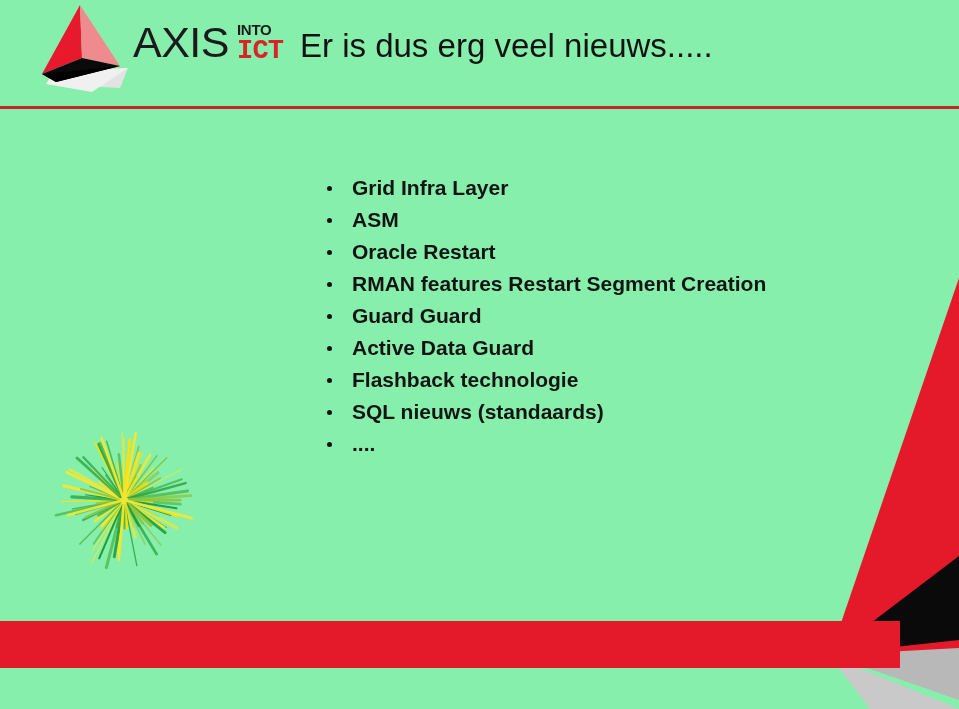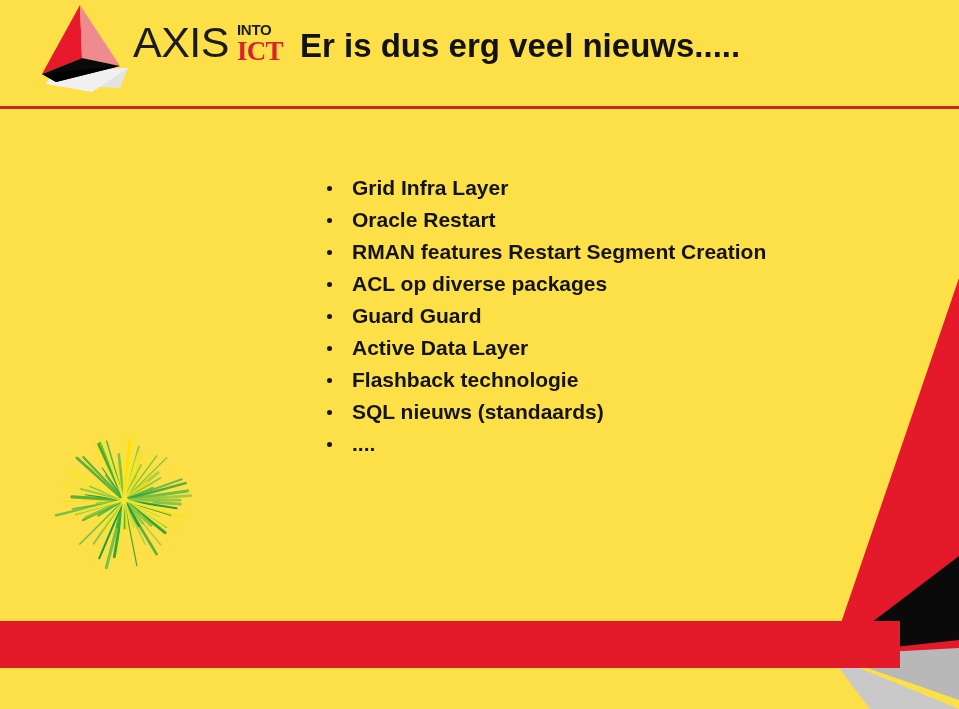--- a/index.html
+++ b/index.html
@@ -8,21 +8,21 @@
     padding: 0;
     background: #ffffff;
   }
   body {
     font-family: "Liberation Sans", sans-serif;
   }
   #slide {
     position: relative;
     width: 959px;
     height: 709px;
-    background: #fde047;
+    background: #86efac;
     overflow: hidden;
   }
 
   
   #corner-art {
     position: absolute;
     left: 0;
     top: 0;
     width: 959px;
     height: 709px;
@@ -69,36 +69,36 @@
   }
   .wm-into {
     font-family: "Liberation Sans", sans-serif;
     font-size: 15px;
     font-weight: 700;
     color: #1b1b1b;
     line-height: 16px;
     letter-spacing: -0.3px;
   }
   .wm-ict {
-    font-family: Liberation Serif, serif;
+    font-family: Liberation Mono, monospace;
     font-size: 27px;
     font-weight: 700;
     color: #d8232a;
     line-height: 27px;
     letter-spacing: -0.8px;
   }
 
   #slide-title {
     position: absolute;
     left: 300px;
     top: 25px;
     width: 640px;
     font-family: "Liberation Sans", sans-serif;
     font-size: 33px;
-    font-weight: 700;
+    font-weight: 400;
     color: #121212;
     line-height: 42px;
     white-space: nowrap;
   }
 
   #header-rule {
     position: absolute;
     left: 0;
     top: 106px;
     width: 959px;
@@ -195,37 +195,37 @@
     <div id="header-rule"></div>
   </div>
 
   <ul id="bullet-list">
     <li>
       <span class="bullet-dot"></span>
       <span>Grid Infra Layer</span>
     </li>
     <li>
       <span class="bullet-dot"></span>
+      <span>ASM</span>
+    </li>
+    <li>
+      <span class="bullet-dot"></span>
       <span>Oracle Restart</span>
     </li>
     <li>
       <span class="bullet-dot"></span>
       <span>RMAN features Restart Segment Creation</span>
     </li>
     <li>
       <span class="bullet-dot"></span>
-      <span>ACL  op diverse packages</span>
-    </li>
-    <li>
-      <span class="bullet-dot"></span>
       <span>Guard Guard</span>
     </li>
     <li>
       <span class="bullet-dot"></span>
-      <span>Active Data Layer</span>
+      <span>Active Data Guard</span>
     </li>
     <li>
       <span class="bullet-dot"></span>
       <span>Flashback technologie</span>
     </li>
     <li>
       <span class="bullet-dot"></span>
       <span>SQL nieuws  (standaards)</span>
     </li>
     <li>

